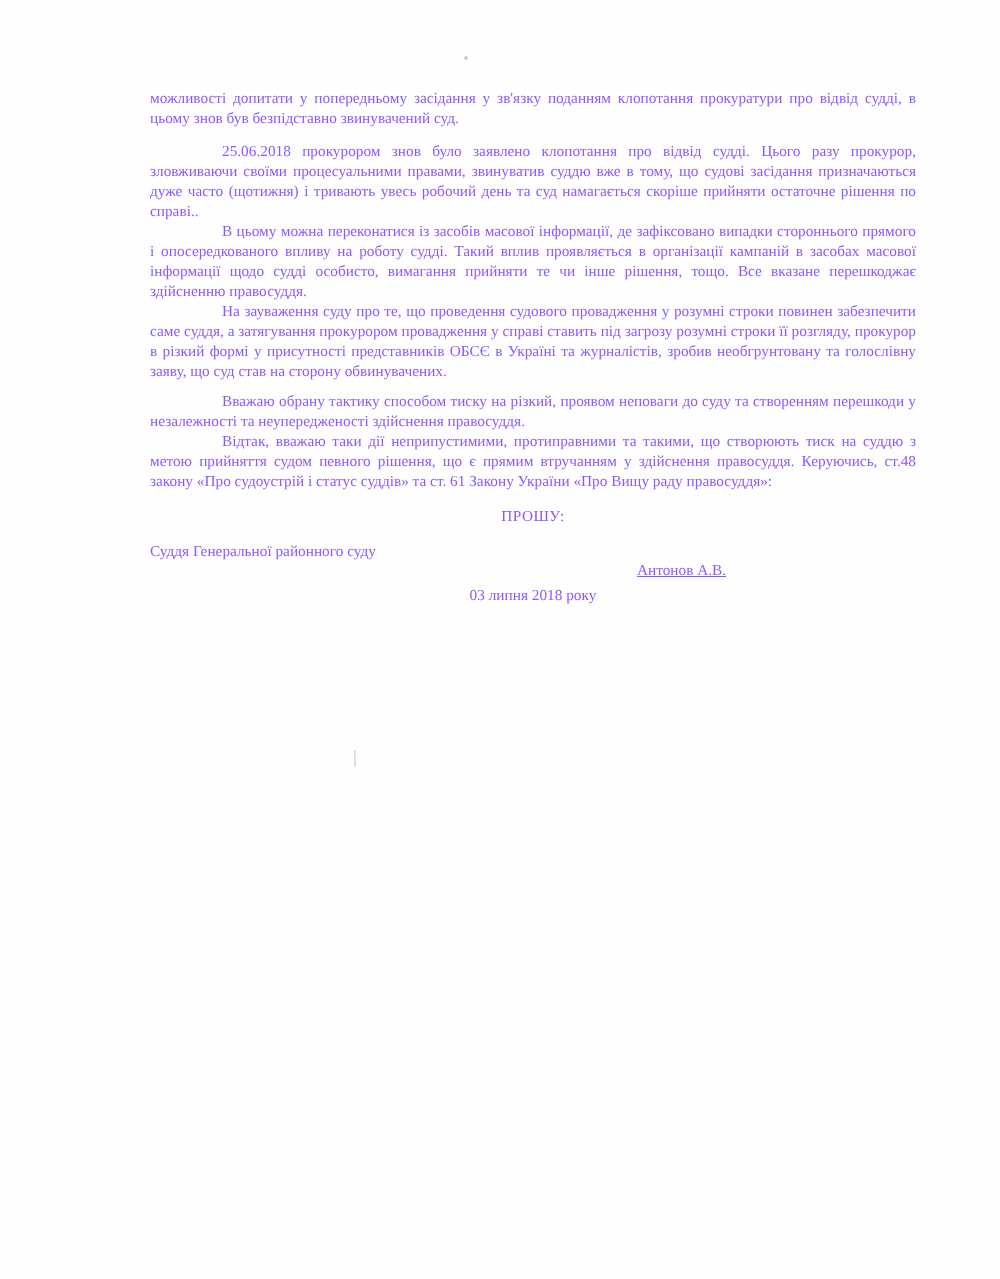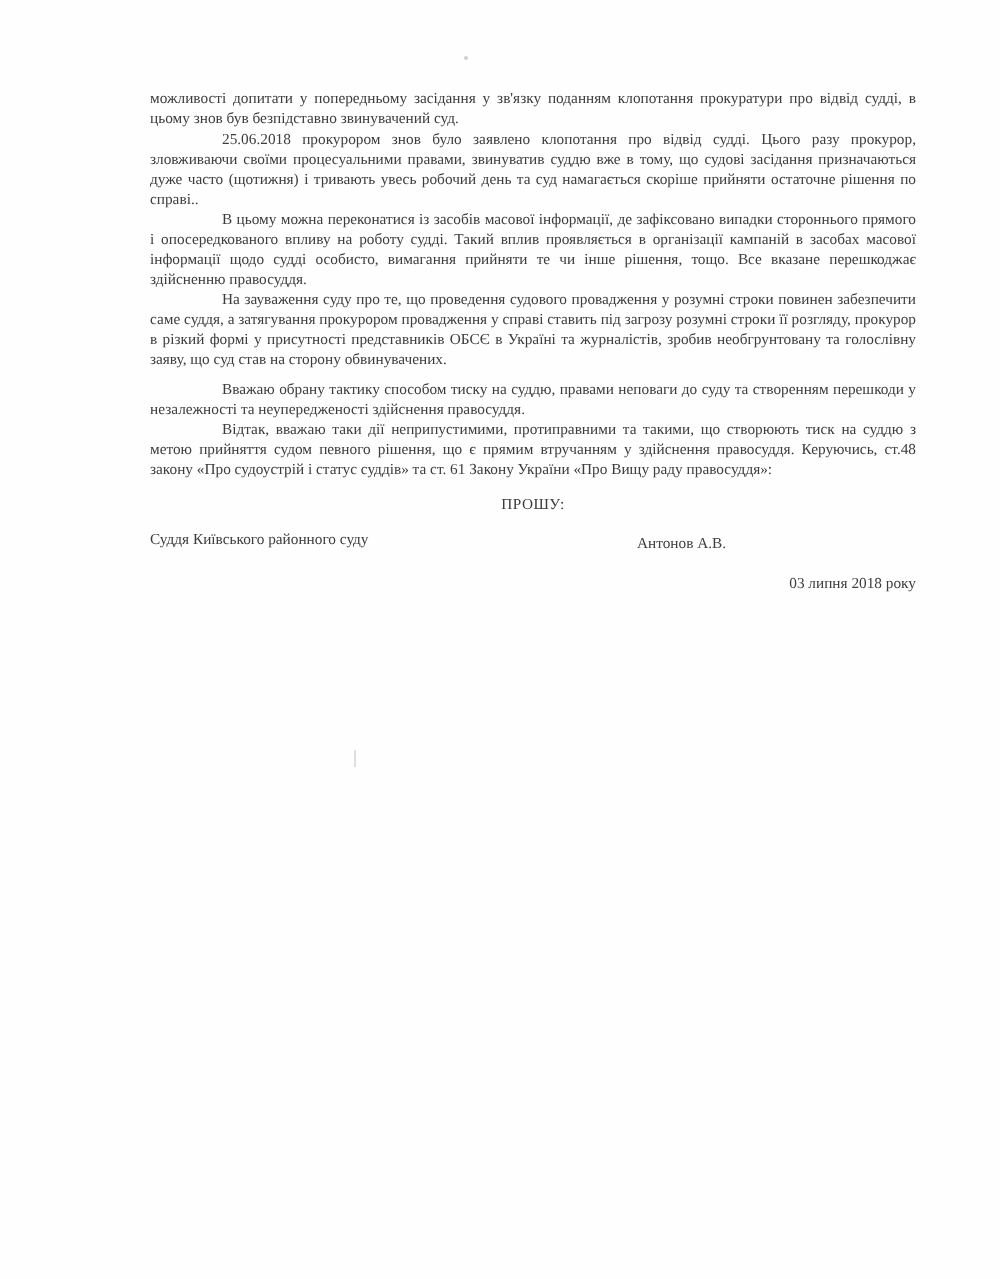--- a/index.html
+++ b/index.html
@@ -4,59 +4,60 @@
 <style>
   * { margin: 0; padding: 0; box-sizing: border-box; }
   html, body { background: #ffffff; }
   .page {
     position: relative;
     width: 1000px;
     height: 1279px;
     background: #fefefe;
     overflow: hidden;
     font-family: "Liberation Serif", "DejaVu Serif", serif;
-    color: #404040;
+    color: #8b5cf6;
   }
   .content {
     position: absolute;
     left: 150px;
     top: 89px;
     width: 766px;
     font-size: 15.3px;
     line-height: 20px;
     text-align: justify;
     filter: blur(0.28px) contrast(1.05);
     text-rendering: geometricPrecision;
   }
   .para { text-align: justify; }
   .indent { text-indent: 72px; }
-  .gap-xs { margin-top: 1px; }
+  .gap-xs { margin-top: 13px; }
   .gap-sm { margin-top: 10px; }
   .heading {
     margin-top: 15px;
     text-align: center;
     text-indent: 0;
     letter-spacing: 0.5px;
   }
   .request { margin-top: 17px; }
   .signature {
     position: relative;
     margin-top: 14px;
     text-align: left;
   }
   .sig-line { line-height: 21px; text-align: left; }
   .sig-name {
     position: absolute;
     left: 487px;
-    top: 5px;
+    top: 20px;
     white-space: nowrap;
+    text-decoration: underline;
   }
   .date-line {
     margin-top: 24px;
-    text-align: right;
+    text-align: center;
   }
   .artifact-dot {
     position: absolute;
     left: 464px;
     top: 56px;
     width: 4px;
     height: 4px;
     border-radius: 50%;
     background: #b5b5b5;
     opacity: 0.65;
@@ -81,29 +82,29 @@
   <div class="content">
 
     <p class="para">можливості допитати у попередньому засідання у зв'язку поданням клопотання прокуратури про відвід судді, в цьому знов був безпідставно звинувачений суд.</p>
 
     <p class="para indent gap-xs">25.06.2018 прокурором знов було заявлено клопотання про відвід судді. Цього разу прокурор, зловживаючи своїми процесуальними правами, звинуватив суддю вже в тому, що судові засідання призначаються дуже часто (щотижня) і тривають увесь робочий день та суд намагається скоріше прийняти остаточне рішення по справі..</p>
 
     <p class="para indent">В цьому можна переконатися із засобів масової інформації, де зафіксовано випадки стороннього прямого і опосередкованого впливу на роботу судді. Такий вплив проявляється в організації кампаній в засобах масової інформації щодо судді особисто, вимагання прийняти те чи інше рішення, тощо. Все вказане перешкоджає здійсненню правосуддя.</p>
 
     <p class="para indent">На зауваження суду про те, що проведення судового провадження у розумні строки повинен забезпечити саме суддя, а затягування прокурором провадження у справі ставить під загрозу розумні строки її розгляду, прокурор в різкий формі у присутності представників ОБСЄ в Україні та журналістів, зробив необгрунтовану та голослівну заяву, що суд став на сторону обвинувачених.</p>
 
-    <p class="para indent gap-sm">Вважаю обрану тактику способом тиску на суддю, правами неповаги до суду та створенням перешкоди у незалежності та неупередженості здійснення правосуддя.</p>
+    <p class="para indent gap-sm">Вважаю обрану тактику способом тиску на різкий, проявом неповаги до суду та створенням перешкоди у незалежності та неупередженості здійснення правосуддя.</p>
 
     <p class="para indent">Відтак, вважаю таки дії неприпустимими, протиправними та такими, що створюють тиск на суддю з метою прийняття судом певного рішення, що є прямим втручанням у здійснення правосуддя. Керуючись, ст.48 закону «Про судоустрій і статус суддів» та ст. 61 Закону України «Про Вищу раду правосуддя»:</p>
 
     <p class="heading">ПРОШУ:</p>
 
 
     <div class="signature">
-      <div class="sig-line">Суддя Київського районного суду</div>
+      <div class="sig-line">Суддя Генеральної районного суду</div>
       <span class="sig-name">Антонов А.В.</span>
     </div>
 
     <p class="date-line">03 липня 2018 року</p>
 
   </div>
 
   <div class="artifact-line"></div>
 
 </div>

